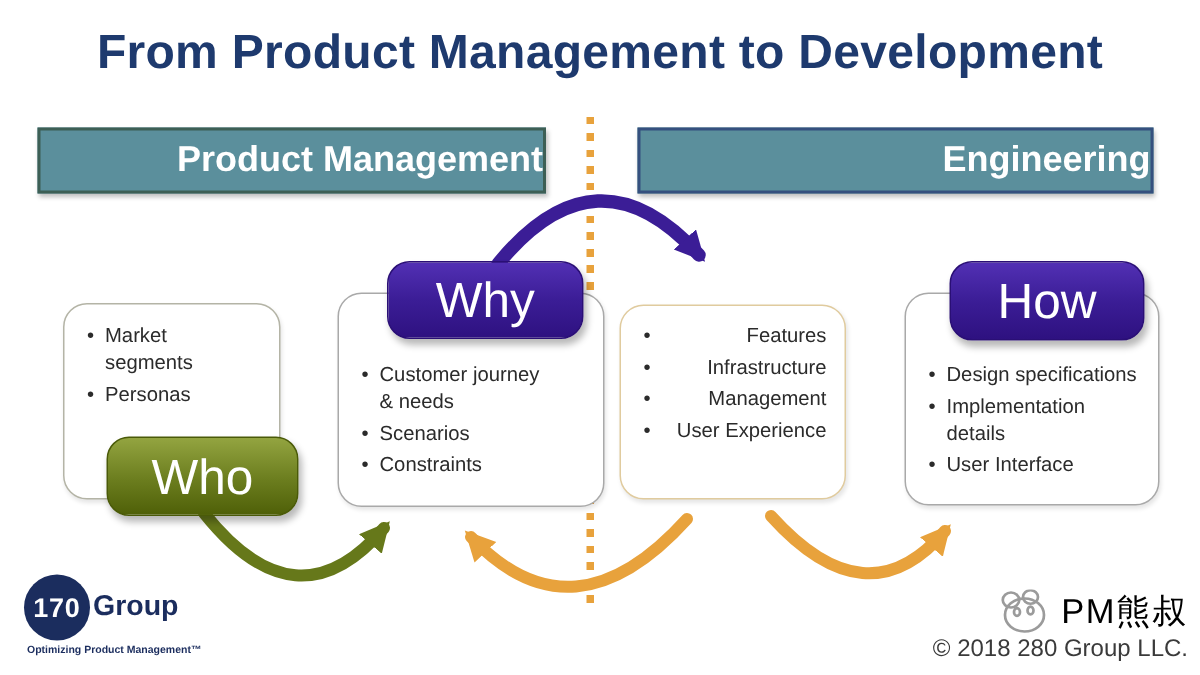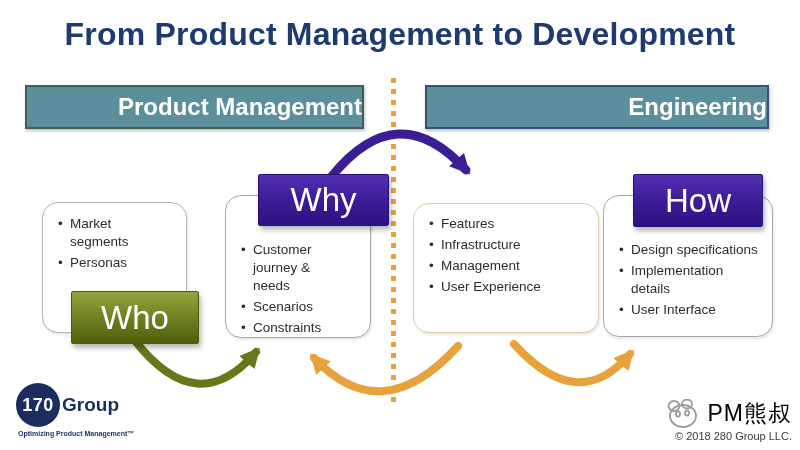--- a/index.html
+++ b/index.html
@@ -32,26 +32,26 @@
     position:absolute; background:#ffffff; border-radius:16px; z-index:1;
     box-shadow:1px 2px 3px rgba(0,0,0,0.10);
   }
   .card ul { margin:0; padding:0; list-style:none; }
   .card li {
     position:relative; padding-left:13px; font-size:13.5px; line-height:1.33;
     color:#2b2b2b; margin-bottom:3px;
   }
   .card li::before { content:"\2022"; position:absolute; left:1px; top:0; color:#2b2b2b; }
   .card-who  { left:42px;  top:202px; width:145px; height:131px; border:1.5px solid #b4b4a6; padding:12px 28px 0 14px; box-sizing:border-box; }
-  .card-why  { left:225px; top:195px; width:146px; height:143px; border:1.5px solid #a9a9a9; padding:45px 32px 0 14px; box-sizing:border-box; }
-  .card-what { left:413px; top:203px; width:186px; height:130px; border:1.5px solid #e0cb9e; padding:11px 12px 0 14px; box-sizing:border-box; }
+  .card-why  { left:225px; top:195px; width:178px; height:143px; border:1.5px solid #a9a9a9; padding:45px 32px 0 14px; box-sizing:border-box; }
+  .card-what { left:413px; top:203px; width:151px; height:130px; border:1.5px solid #e0cb9e; padding:11px 12px 0 14px; box-sizing:border-box;text-align:right; }
   .card-how  { left:603px; top:195px; width:170px; height:142px; border:1.5px solid #a9a9a9; padding:45px 14px 12px 14px; box-sizing:border-box; }
   
   .badge {
-    position:absolute; z-index:3; border-radius:2px;
+    position:absolute; z-index:3; border-radius:15px;
     display:flex; align-items:center; justify-content:center;
     color:#ffffff; font-size:33px; box-shadow:2px 4px 5px rgba(0,0,0,0.28);
   }
   .badge-who  { left:71px;  top:291px; width:126px; height:51px;
     background:linear-gradient(180deg,#93a440 0%, #6b7d1e 55%, #4f6008 100%); border:1px solid #4a5a08; }
   .badge-why  { left:258px; top:174px; width:129px; height:50px;
     background:linear-gradient(180deg,#5230b4 0%, #3b1d96 50%, #2e1180 100%); border:1px solid #2a0f75; }
   .badge-what { left:451px; top:293px; width:126px; height:50px;
     background:linear-gradient(180deg,#f3b755 0%, #e8a23c 50%, #d3881a 100%); border:1px solid #c07f12; }
   .badge-how  { left:633px; top:174px; width:128px; height:51px;
@@ -64,21 +64,21 @@
     position:absolute; left:2px; top:0; width:44px; height:44px; border-radius:50%;
     background:var(--c-logo_navy,#1b2d5e); display:flex; align-items:center; justify-content:center;
     color:#ffffff; font-size:18px; font-weight:bold; letter-spacing:0.5px;
   }
   .logo-group { position:absolute; left:48px; top:11px; font-size:19px; color:var(--c-logo_navy,#1b2d5e); font-weight:bold; }
   .logo-tagline { position:absolute; left:4px; top:47px; font-size:7px; font-weight:bold; color:var(--c-logo_navy,#1b2d5e); white-space:nowrap; }
   
   .watermark { position:absolute; right:8px; bottom:8px; z-index:3; text-align:right; }
   .wm-row { display:flex; align-items:center; justify-content:flex-end; gap:4px; }
   .wm-name { font-size:23px; color:#000000; letter-spacing:1px; }
-  .wm-copy { font-size:11px; color:#3a3a3a; margin-top:1px; }
+  .wm-copy { font-size:16px; color:#3a3a3a; margin-top:1px; }
 </style>
 </head>
 <body>
 
 <div class="stage">
 
   <div class="title">From Product Management to Development</div>
 
   <div class="hdr hdr-left">
     <span>Product Management</span>

